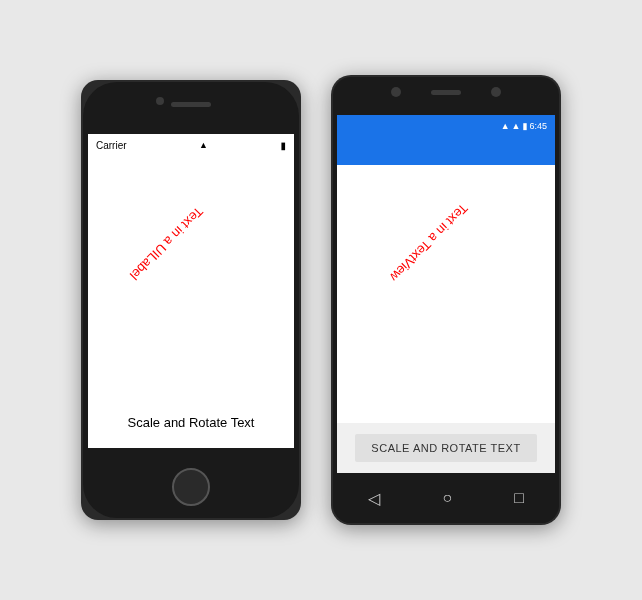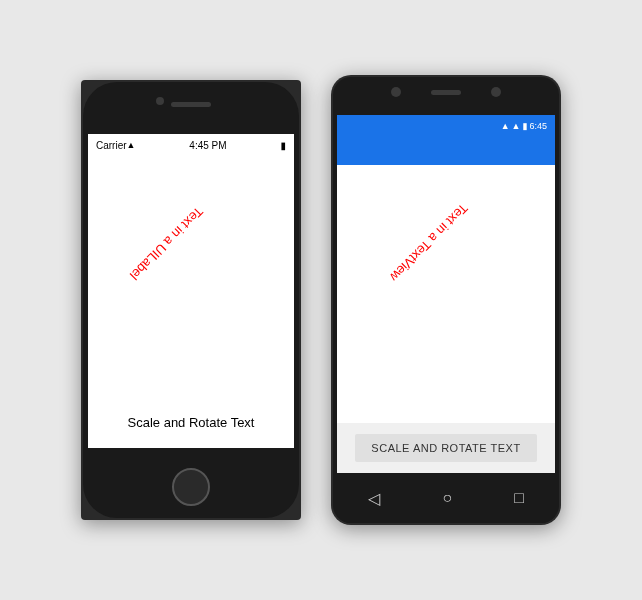--- a/index.html
+++ b/index.html
@@ -14,21 +14,21 @@
       gap: 30px;
       font-family: Arial, sans-serif;
       overflow: hidden;
     }
 
     
     .iphone {
       width: 220px;
       height: 440px;
       background: #2a2a2a;
-      border-radius: 4px;
+      border-radius: 17px;
       position: relative;
       box-shadow: 0 4px 20px rgba(0,0,0,0.4);
       padding: 2px;
     }
 
     .iphone-inner {
       width: 100%;
       height: 100%;
       background: #1a1a1a;
       border-radius: 34px;
@@ -261,21 +261,20 @@
 
 <div class="iphone">
   <div class="iphone-inner">
 
     <div class="iphone-cam"></div>
     <div class="iphone-speaker"></div>
 
     <div class="iphone-status-bar">
       <span>Carrier</span>
       <span style="font-size:9px;">▲</span>
-      <span style="flex:1; text-align:center;">4:45 PM</span>
       <span>▮</span>
     </div>
 
     <div class="iphone-screen-content">
       <div class="rotated-text-ios">Text in a UILabel</div>
       <div class="ios-bottom-label">Scale and Rotate Text</div>
     </div>
 
     <div class="iphone-home"></div>
   </div>

